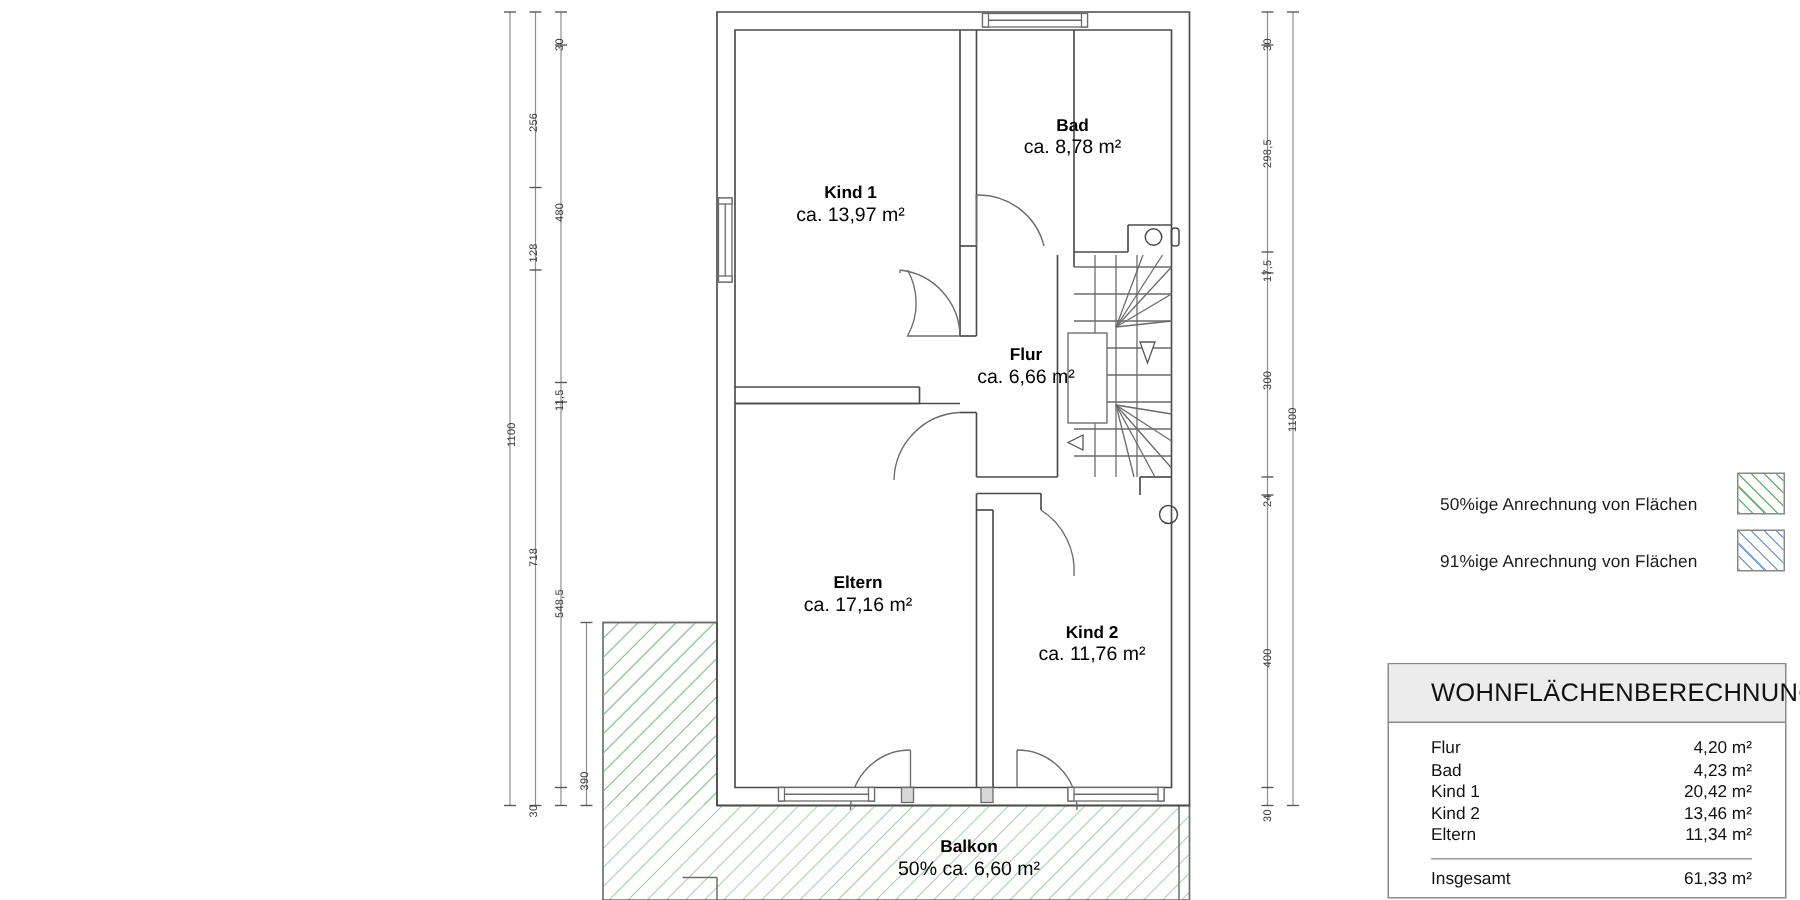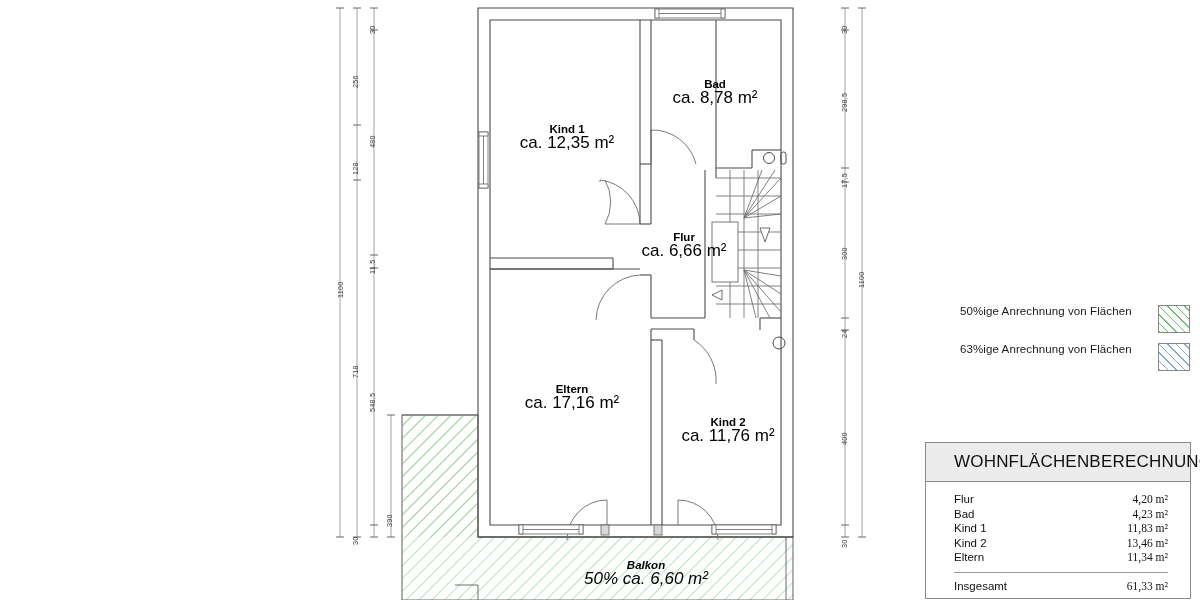--- a/index.html
+++ b/index.html
@@ -28,21 +28,21 @@
   }
   
   .legend {
     position: absolute;
     left: 960px;
     top: 305px;
     width: 230px;
   }
   .legend-row {
     display: flex;
-    align-items: flex-start;
+    align-items: flex-end;
     justify-content: space-between;
     height: 38px;
   }
   .legend-label {
     font-size: 11.5px;
     color: #1a1a1a;
     letter-spacing: 0.1px;
     white-space: nowrap;
   }
   .legend-swatch {
@@ -85,41 +85,41 @@
   .calc-body {
     padding: 10px 22px 4px 28px;
   }
   .calc-row {
     display: flex;
     justify-content: space-between;
     font-size: 11.5px;
     line-height: 14.6px;
     color: #111;
   }
-  .calc-row .v { font-variant-numeric: tabular-nums; font-family: Liberation Serif, serif; }
+  .calc-row .v { font-variant-numeric: tabular-nums; }
   .calc-sep {
     border-top: 1px solid #9a9a9a;
     margin: 7px 0 6px 0;
   }
   
   .room-label {
     position: absolute;
     text-align: center;
     transform: translateX(-50%);
     white-space: nowrap;
     line-height: 14px;
   }
   .room-name {
     font-size: 11.5px;
     font-weight: bold;
     color: #000;
     display: block;
   }
   .room-area {
-    font-size: 17px;
+    font-size: 13px;
     color: #000;
     display: block;
   }
   
   .dim {
     position: absolute;
     font-size: 7.3px;
     color: #3a3a3a;
     white-space: nowrap;
     transform-origin: left top;
@@ -320,39 +320,39 @@
         <path d="M 841 330 L 849 330"></path>
         <path d="M 841 525 L 849 525"></path>
         <path d="M 841 537 L 849 537"></path>
           <path d="M 858 537 L 866 537"></path>
       </g>
     </g>
   </svg>
 
   <div class="room-label" style="left:567px; top:122px;">
     <span class="room-name">Kind 1</span>
-    <span class="room-area">ca. 12,35 m²</span>
+    <span class="room-area">ca. 13,97 m²</span>
   </div>
   <div class="room-label" style="left:715px; top:77px;">
     <span class="room-name">Bad</span>
     <span class="room-area">ca. 8,78 m²</span>
   </div>
   <div class="room-label" style="left:684px; top:230px;">
     <span class="room-name">Flur</span>
     <span class="room-area">ca. 6,66 m²</span>
   </div>
   <div class="room-label" style="left:572px; top:382px;">
     <span class="room-name">Eltern</span>
     <span class="room-area">ca. 17,16 m²</span>
   </div>
   <div class="room-label" style="left:728px; top:415px;">
     <span class="room-name">Kind 2</span>
     <span class="room-area">ca. 11,76 m²</span>
   </div>
-  <div class="room-label" style="left:646px; top:558px;font-style:italic;">
+  <div class="room-label" style="left:646px; top:558px;">
     <span class="room-name">Balkon</span>
     <span class="room-area">50% ca. 6,60 m²</span>
   </div>
 
   <div class="dim" style="left:368px; top:34px;">30</div>
   <div class="dim" style="left:351px; top:88px;">256</div>
   <div class="dim" style="left:368px; top:148px;">480</div>
   <div class="dim" style="left:351px; top:175px;">128</div>
   <div class="dim" style="left:368px; top:274px;">11,5</div>
   <div class="dim" style="left:336px; top:298px;">1100</div>
@@ -369,39 +369,39 @@
   <div class="dim" style="left:840px; top:338px;">24</div>
   <div class="dim" style="left:840px; top:445px;">400</div>
   <div class="dim" style="left:840px; top:548px;">30</div>
 
   <div class="legend">
     <div class="legend-row">
       <span class="legend-label">50%ige Anrechnung von Flächen</span>
       <span class="legend-swatch sw-green"></span>
     </div>
     <div class="legend-row">
-      <span class="legend-label">63%ige Anrechnung von Flächen</span>
+      <span class="legend-label">91%ige Anrechnung von Flächen</span>
       <span class="legend-swatch sw-blue"></span>
     </div>
   </div>
 
   <div class="calc-table">
     <div class="calc-header">WOHNFLÄCHENBERECHNUNG</div>
     <div class="calc-body">
       <div class="calc-row">
         <span class="l">Flur</span>
         <span class="v">4,20 m²</span>
       </div>
       <div class="calc-row">
         <span class="l">Bad</span>
         <span class="v">4,23 m²</span>
       </div>
       <div class="calc-row">
         <span class="l">Kind 1</span>
-        <span class="v">11,83 m²</span>
+        <span class="v">20,42 m²</span>
       </div>
       <div class="calc-row">
         <span class="l">Kind 2</span>
         <span class="v">13,46 m²</span>
       </div>
       <div class="calc-row">
         <span class="l">Eltern</span>
         <span class="v">11,34 m²</span>
       </div>
       <div class="calc-sep"></div>

